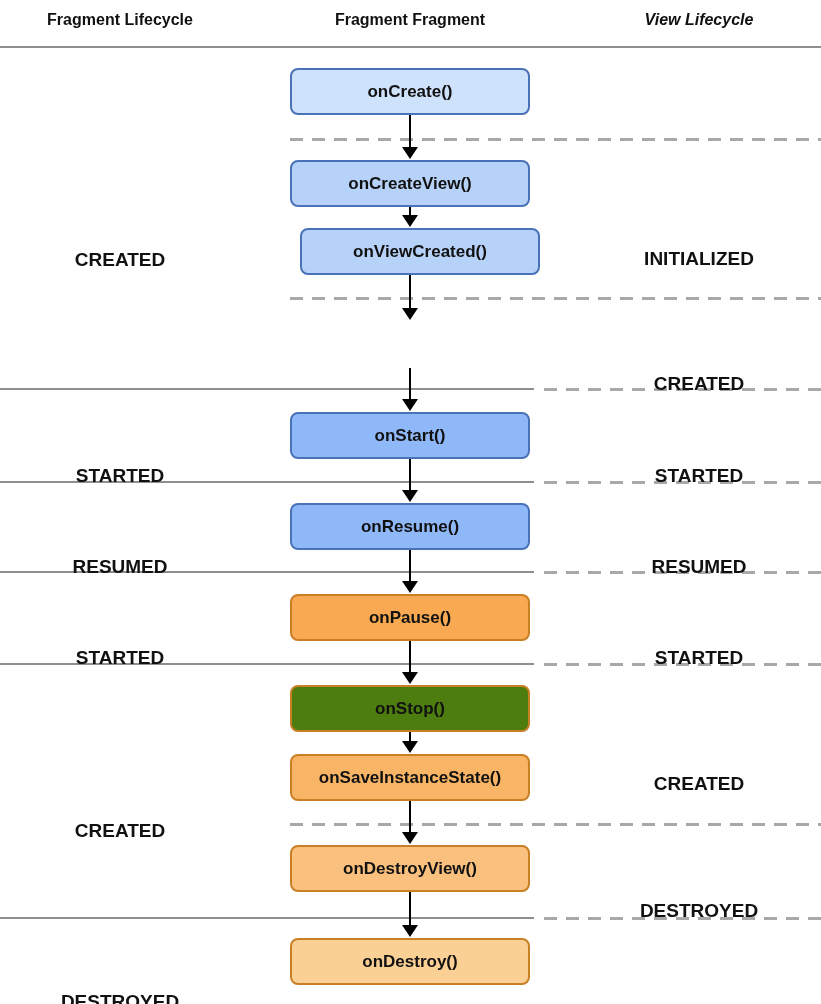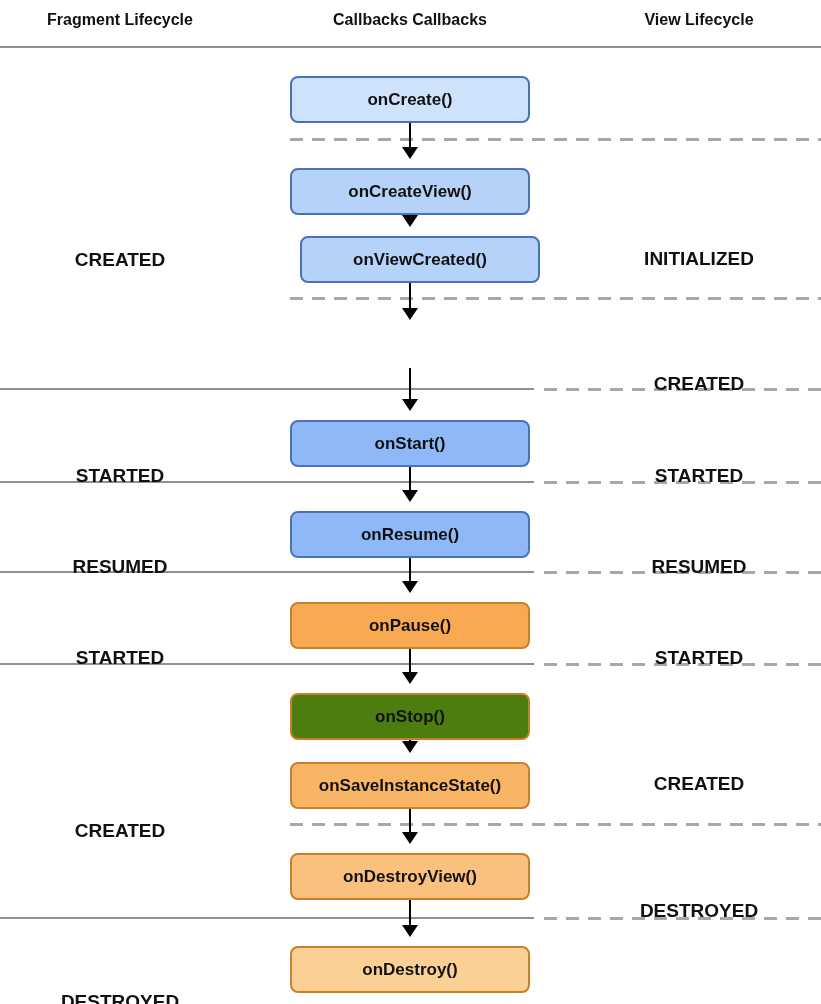--- a/index.html
+++ b/index.html
@@ -23,21 +23,20 @@
   .dline { position: absolute; height: 3px; }
   .cb-box {
     position: absolute;
     width: 240px; height: 47px;
     border-radius: 8px;
     border: 2.5px solid #000;
     box-sizing: border-box;
     display: flex; align-items: center; justify-content: center;
     font-size: 17px; font-weight: 700; color: #111111;
     white-space: nowrap;
-    margin-top: 8px;
   }
   .state-label {
     position: absolute;
     transform: translate(-50%, -50%);
     font-size: 19px; font-weight: 700; color: #111111;
     white-space: nowrap;
     margin-top: 41px;
   }
   .arrow-stem { position: absolute; width: 2.5px; background: #000; }
   .arrow-head {
@@ -46,22 +45,22 @@
     border-left: 8px solid transparent;
     border-right: 8px solid transparent;
     border-top: 12px solid #000;
   }
 </style>
 </head>
 <body>
 
 <div id="canvas">
     <div class="col-header" style="left: 120px;">Fragment Lifecycle</div>
-    <div class="col-header" style="left: 410px;">Callbacks Callbacks</div>
-    <div class="col-header" style="left: 699px;">View Lifecycle</div>
+    <div class="col-header" style="left: 410px;">Fragment Fragment</div>
+    <div class="col-header" style="left: 699px; font-style: italic;">View Lifecycle</div>
     <div class="hline" style="left: 0px; top: 46px; width: 821px; background: rgb(143, 143, 143);"></div>
     <div class="hline" style="left: 0px; top: 388px; width: 534px; background: rgb(143, 143, 143);"></div>
     <div class="dline" style="left: 544px; top: 388px; width: 277px; background: repeating-linear-gradient(90deg, rgb(168, 168, 168) 0px, rgb(168, 168, 168) 13px, transparent 13px, transparent 22px);"></div>
     <div class="hline" style="left: 0px; top: 481px; width: 534px; background: rgb(143, 143, 143);"></div>
     <div class="dline" style="left: 544px; top: 481px; width: 277px; background: repeating-linear-gradient(90deg, rgb(168, 168, 168) 0px, rgb(168, 168, 168) 13px, transparent 13px, transparent 22px);"></div>
     <div class="hline" style="left: 0px; top: 571px; width: 534px; background: rgb(143, 143, 143);"></div>
     <div class="dline" style="left: 544px; top: 571px; width: 277px; background: repeating-linear-gradient(90deg, rgb(168, 168, 168) 0px, rgb(168, 168, 168) 13px, transparent 13px, transparent 22px);"></div>
     <div class="hline" style="left: 0px; top: 663px; width: 534px; background: rgb(143, 143, 143);"></div>
     <div class="dline" style="left: 544px; top: 663px; width: 277px; background: repeating-linear-gradient(90deg, rgb(168, 168, 168) 0px, rgb(168, 168, 168) 13px, transparent 13px, transparent 22px);"></div>
     <div class="hline" style="left: 0px; top: 917px; width: 534px; background: rgb(143, 143, 143);"></div>

